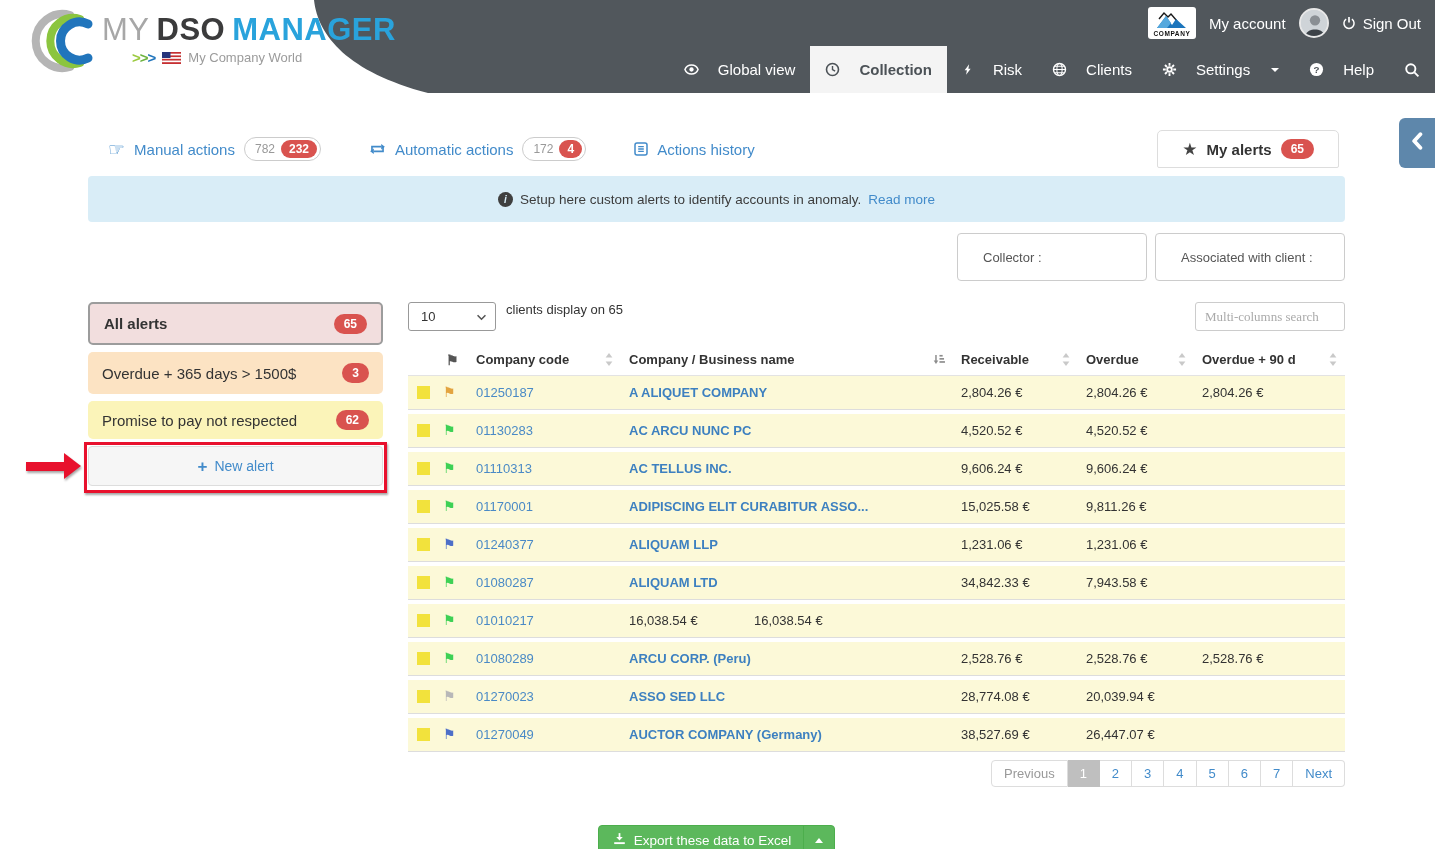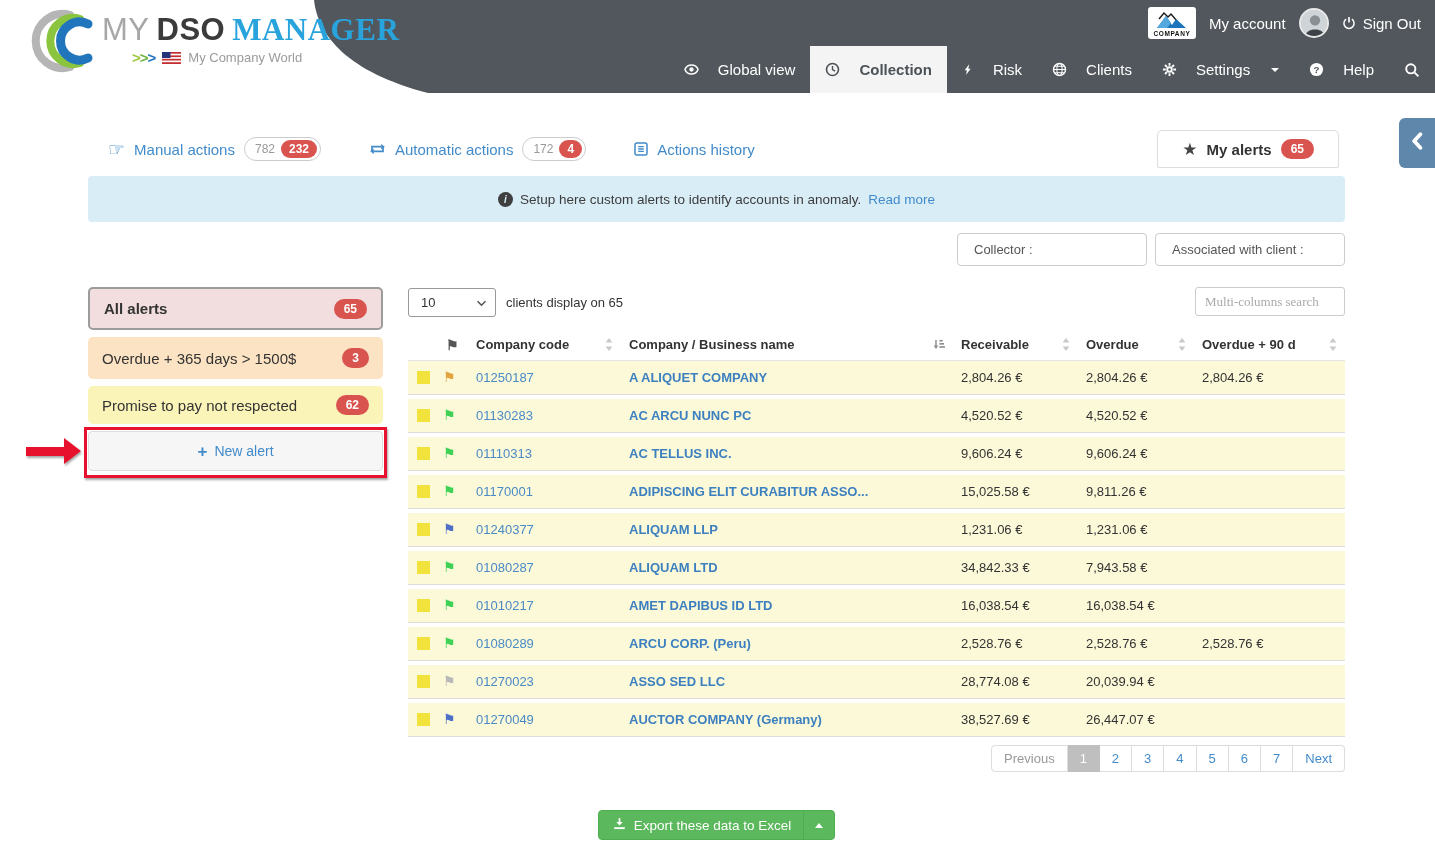--- a/index.html
+++ b/index.html
@@ -8,21 +8,21 @@
           font-family:"Liberation Sans", sans-serif; background:#fff; }
 
   
   .topbar { height:93px; background:var(--header-bg,#51575c); position:relative; }
   .curve { position:absolute; left:0; top:0; z-index:1; }
   .brand { position:absolute; left:14px; top:6px; display:flex; align-items:center; z-index:2; cursor:pointer; }
   .arcs { margin-right:-4px; }
   .brand-line { font-size:31px; letter-spacing:.5px; line-height:1.05; white-space:nowrap; }
   .b-my  { color:#a7a7a7; font-weight:400; margin-right:7px; }
   .b-dso { color:#3b3b3c; font-weight:700; margin-right:7px; }
-  .b-mgr { color:#29a3dc; font-weight:700;font-family:Liberation Serif, serif; }
+  .b-mgr { color:#29a3dc; font-weight:700; }
   .brand-sub { display:flex; align-items:center; gap:7px; margin-top:3px; padding-left:30px;
                font-size:13px; color:#9b9b9b; }
   .chev { font-weight:800; font-size:15px; letter-spacing:-1px; line-height:1; }
   .chev.c1{color:#9bca3e;} .chev.c2{color:#6db33f;} .chev.c3{color:#2175bc;}
 
   .account { position:absolute; right:14px; top:7px; display:flex; align-items:center; gap:13px;
              color:#fff; font-size:15px; z-index:2; }
   .co-logo { width:48px; background:#fff; border-radius:3px; display:flex; flex-direction:column;
              align-items:center; padding:3px 2px 2px; cursor:pointer; }
   .co-label { font-size:6.5px; font-weight:700; color:#111; letter-spacing:.6px; }
@@ -57,22 +57,22 @@
                   font-size:15px; cursor:pointer; margin-right:6px; }
   .star { color:#444; font-size:17px; font-weight:400; }
 
   .banner { margin-top:8px; background:var(--banner-bg,#d9edf7); border-radius:4px; height:46px;
             display:flex; align-items:center; justify-content:center; gap:7px; font-size:13.5px; color:#3c3c3c; }
   .info-ic { width:15px; height:15px; border-radius:50%; background:#3f3f3f; color:#d9edf7; font-size:10px;
              font-weight:700; display:inline-flex; align-items:center; justify-content:center; font-style:italic; }
   .readmore { color:var(--accent-blue,#428bca); cursor:pointer; text-decoration:none; }
 
   .filters { display:flex; justify-content:flex-end; gap:8px; margin-top:11px; }
-  .filter-box { width:190px; height:33px; border:1px solid #ccc; border-radius:4px; display:flex;
-                align-items:center; padding:0 16px; font-size:13px; color:#555; background:#fff; cursor:pointer; }
+  .filter-box { width:190px; height:48px; border:1px solid #ccc; border-radius:4px; display:flex;
+                align-items:center; padding:0 25px; font-size:13px; color:#555; background:#fff; cursor:pointer; }
 
   .cols { display:flex; margin-top:21px; align-items:flex-start; }
   .sidebar { width:295px; margin-right:25px; }
   .alert-item { border-radius:5px; display:flex; align-items:center; justify-content:space-between;
                 padding:0 14px; font-size:15px; color:#333; margin-bottom:7px; cursor:pointer; }
   .alert-0 { height:43px; border:2px solid #9c9c9c; font-weight:700; }
   .alert-1 { height:42px; }
   .alert-2 { height:38px; }
 
   .newalert-wrap { position:relative; margin-top:7px; }
@@ -85,21 +85,21 @@
                      box-shadow:1px 2px 2px rgba(0,0,0,.35); }
   .annotation-arrow { position:absolute; left:-62px; top:50%; transform:translateY(-50%);
                       display:flex; align-items:center; z-index:3;
                       filter:drop-shadow(1px 2px 1px rgba(0,0,0,.35)); }
   .shaft { width:38px; height:9px; background:var(--annotation-red,#e8112d); display:block; }
   .head  { width:0; height:0; border-top:13px solid transparent; border-bottom:13px solid transparent;
            border-left:17px solid var(--annotation-red,#e8112d); display:block; }
 
   
   .tablezone { flex:1; }
-  .controls { display:flex; align-items:center; position:relative; height:30px; }
+  .controls { display:flex; position:relative; height:30px; }
   .pagesize { width:88px; height:29px; border:1px solid #999; border-radius:3px; display:flex; align-items:center;
               justify-content:space-between; padding:0 8px 0 12px; font-size:13px; color:#333; background:#fff; cursor:pointer; }
   .pagesize svg { color:#555; }
   .ps-label { margin-left:10px; font-size:13px; color:#333; }
   .mcs { position:absolute; right:0; top:0; width:150px; height:29px; border:1px solid #ccc; border-radius:3px;
          padding:0 9px; font-size:13px; color:#333; font-family:Liberation Serif, serif; }
   .mcs::placeholder { color:#aaa; }
 
   .thead { display:flex; align-items:center; height:32px; margin-top:12px; border-bottom:1px solid #e3e3e3;
            font-size:13px; font-weight:700; color:#333; }
@@ -495,21 +495,20 @@
               <span class="c-num">34,842.33 €</span>
               <span class="c-num2">7,943.58 €</span>
               <span class="c-num c-last"></span>
             </div>
             <div class="trow">
               <span class="c-sq">
                 <span class="sq"></span>
               </span>
               <span class="c-flag"><span class="flag f-green">⚑</span></span>
               <span class="c-code">01010217</span>
-              <span class="c-name">AMET DAPIBUS ID LTD</span>
               <span class="c-num">16,038.54 €</span>
               <span class="c-num2">16,038.54 €</span>
               <span class="c-num c-last"></span>
             </div>
             <div class="trow">
               <span class="c-sq">
                 <span class="sq"></span>
               </span>
               <span class="c-flag"><span class="flag f-green">⚑</span></span>
               <span class="c-code">01080289</span>

